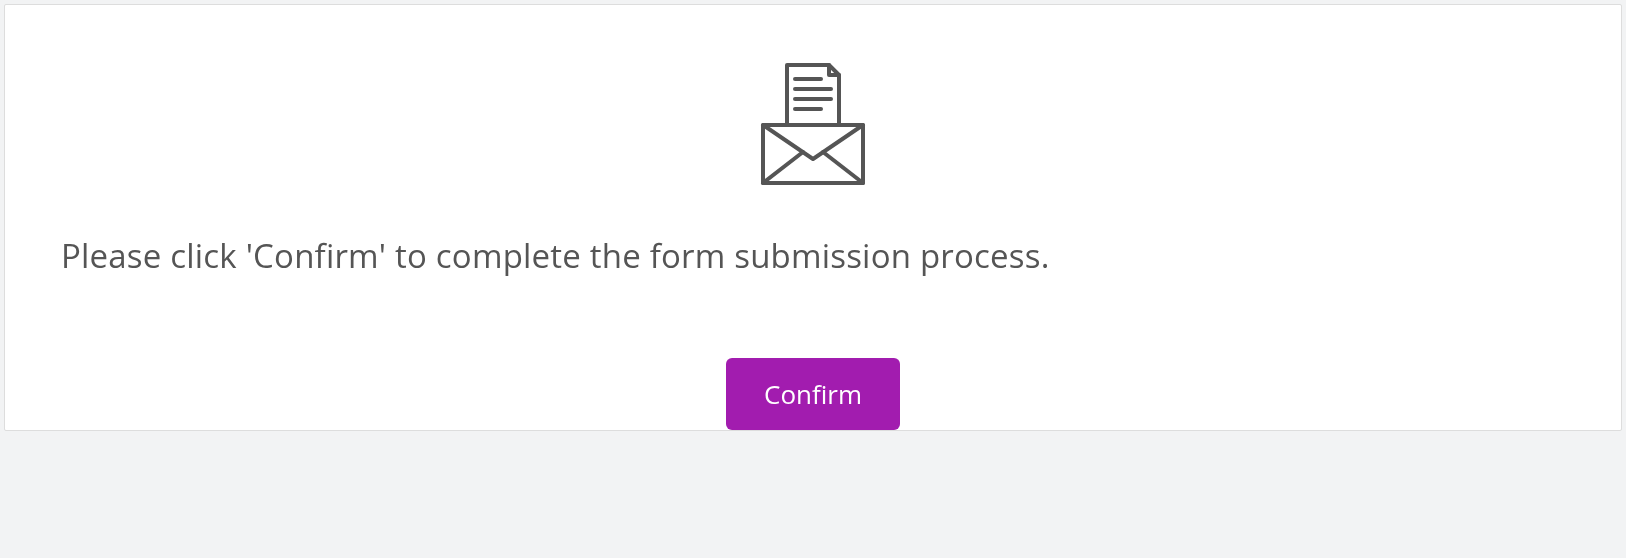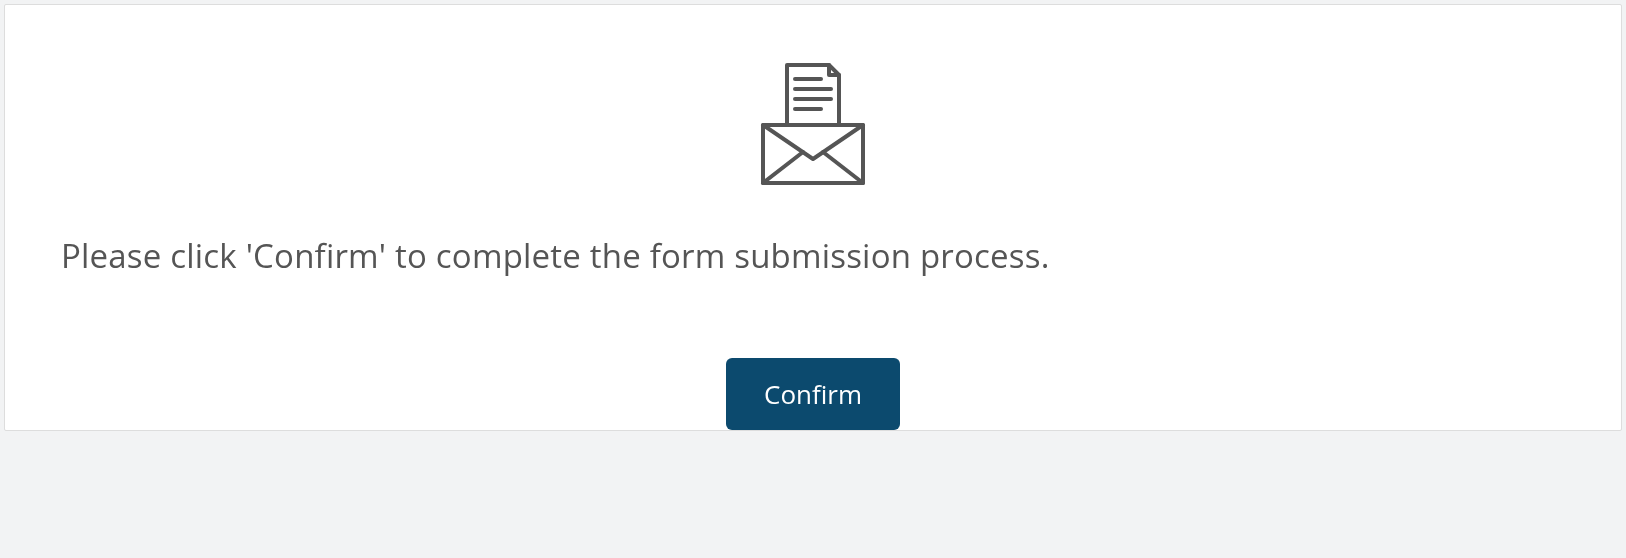--- a/index.html
+++ b/index.html
@@ -41,21 +41,21 @@
   .message {
     align-self: flex-start;
     color: #555555;
     font-size: 33px;
     font-weight: 400;
     letter-spacing: 0.2px;
     margin: 0;
     margin-bottom: 80px;
   }
   .btn-primary {
-    background: #0c4a6e;
+    background: #a21caf;
     color: #ffffff;
     font-size: 26px;
     font-weight: 400;
     border: none;
     border-radius: 6px;
     padding: 18px 38px;
     cursor: pointer;
     font-family: inherit;
   }
 </style>

